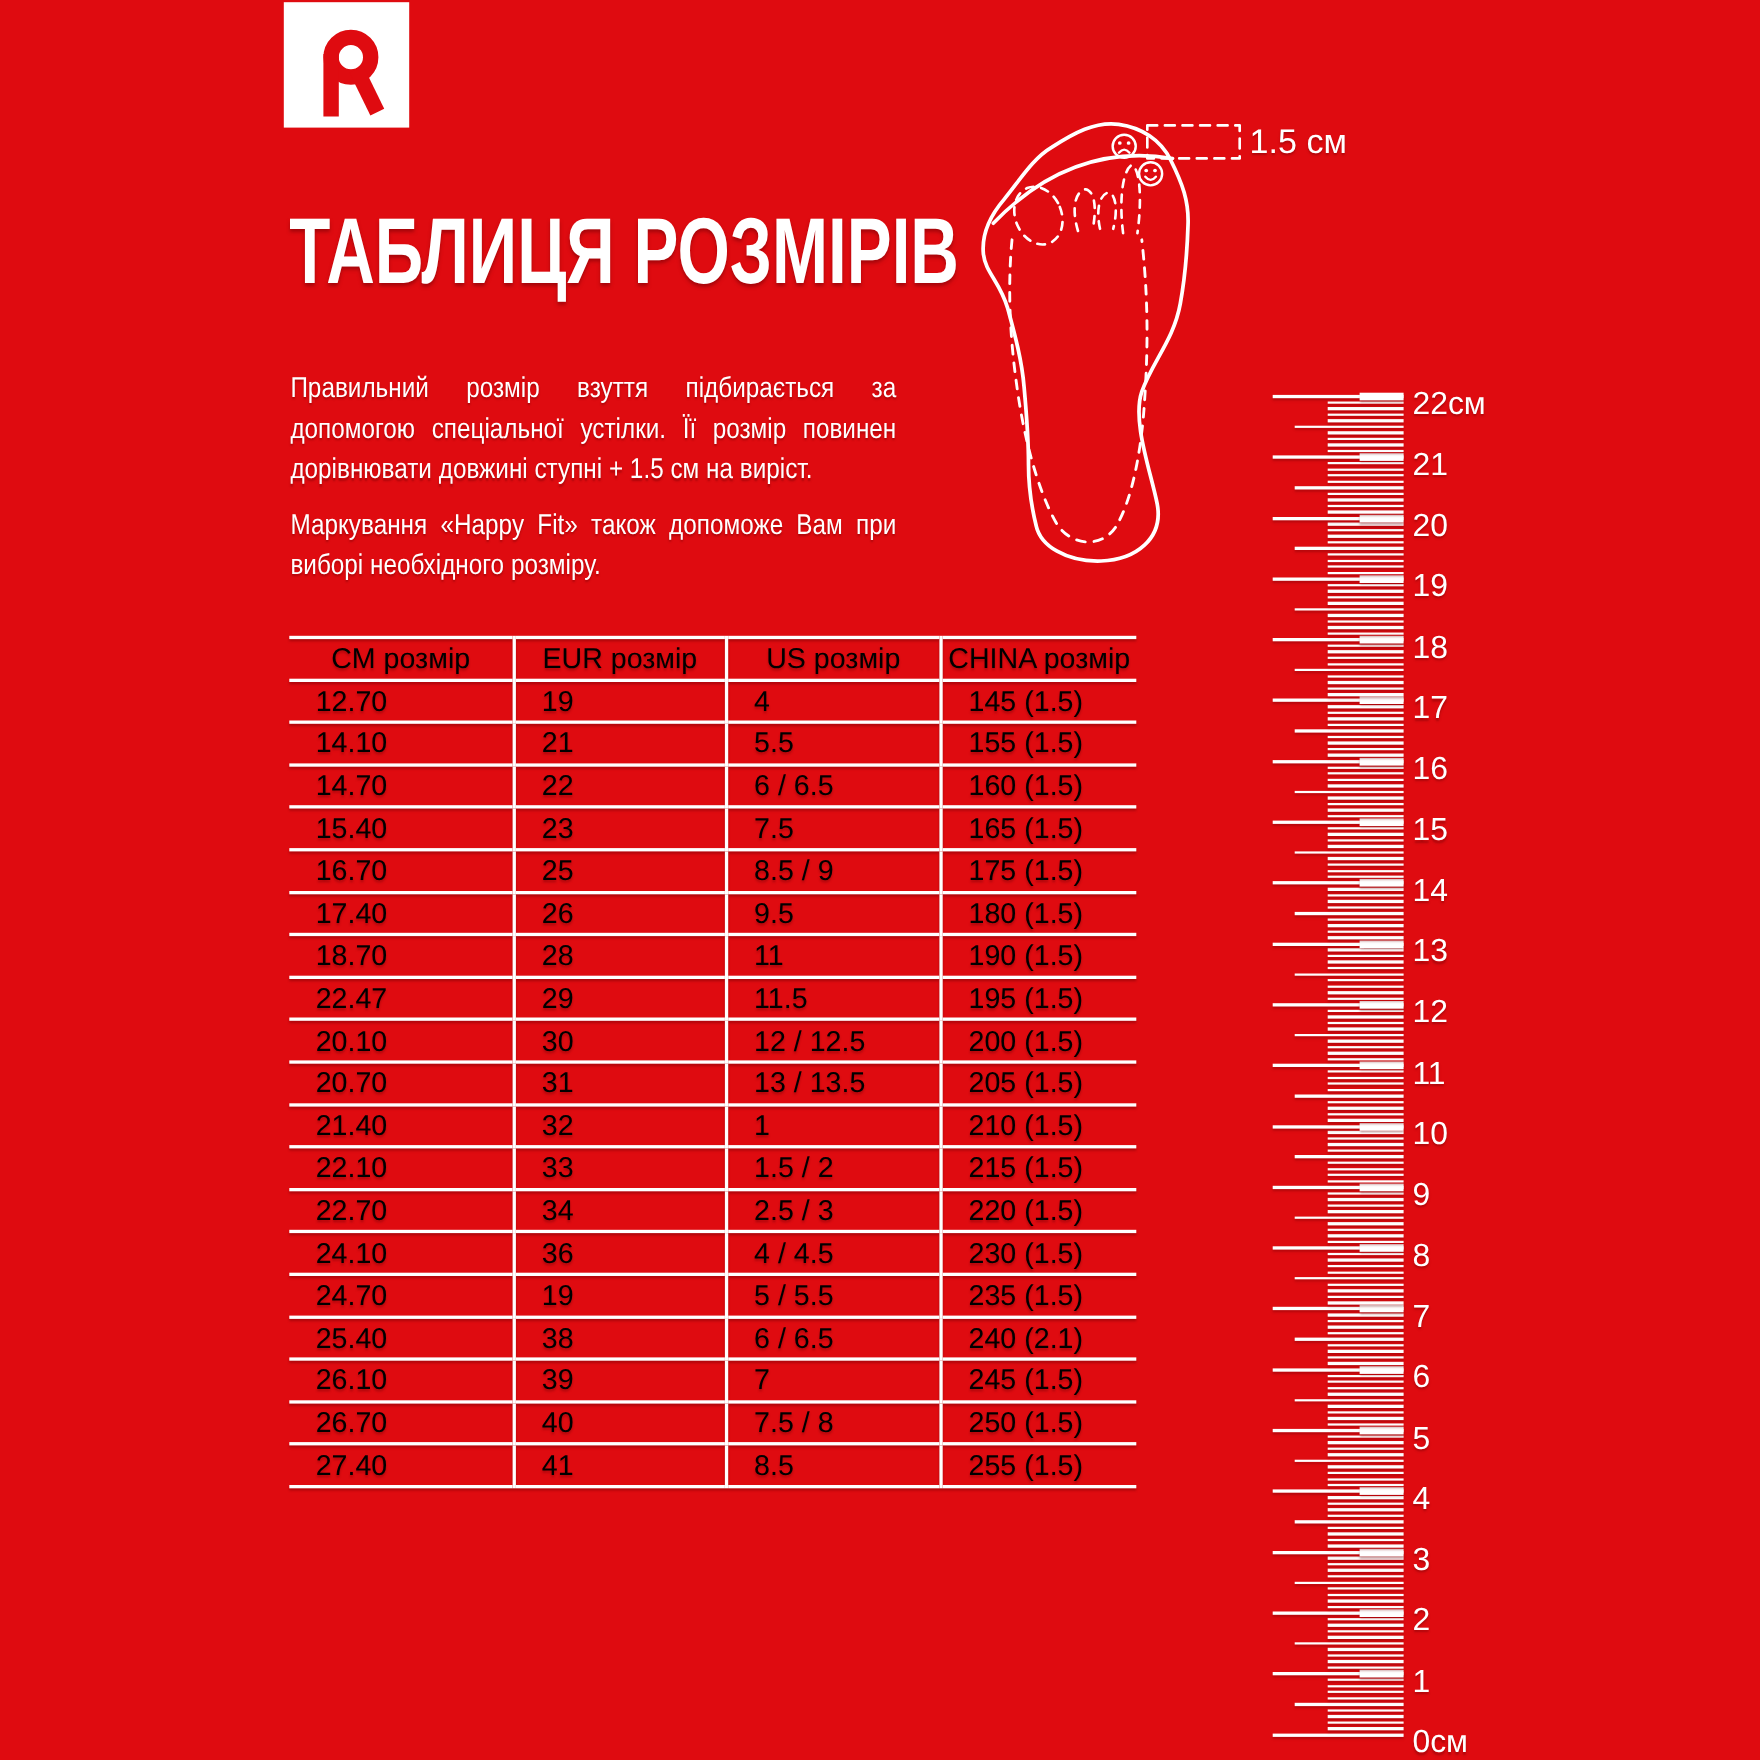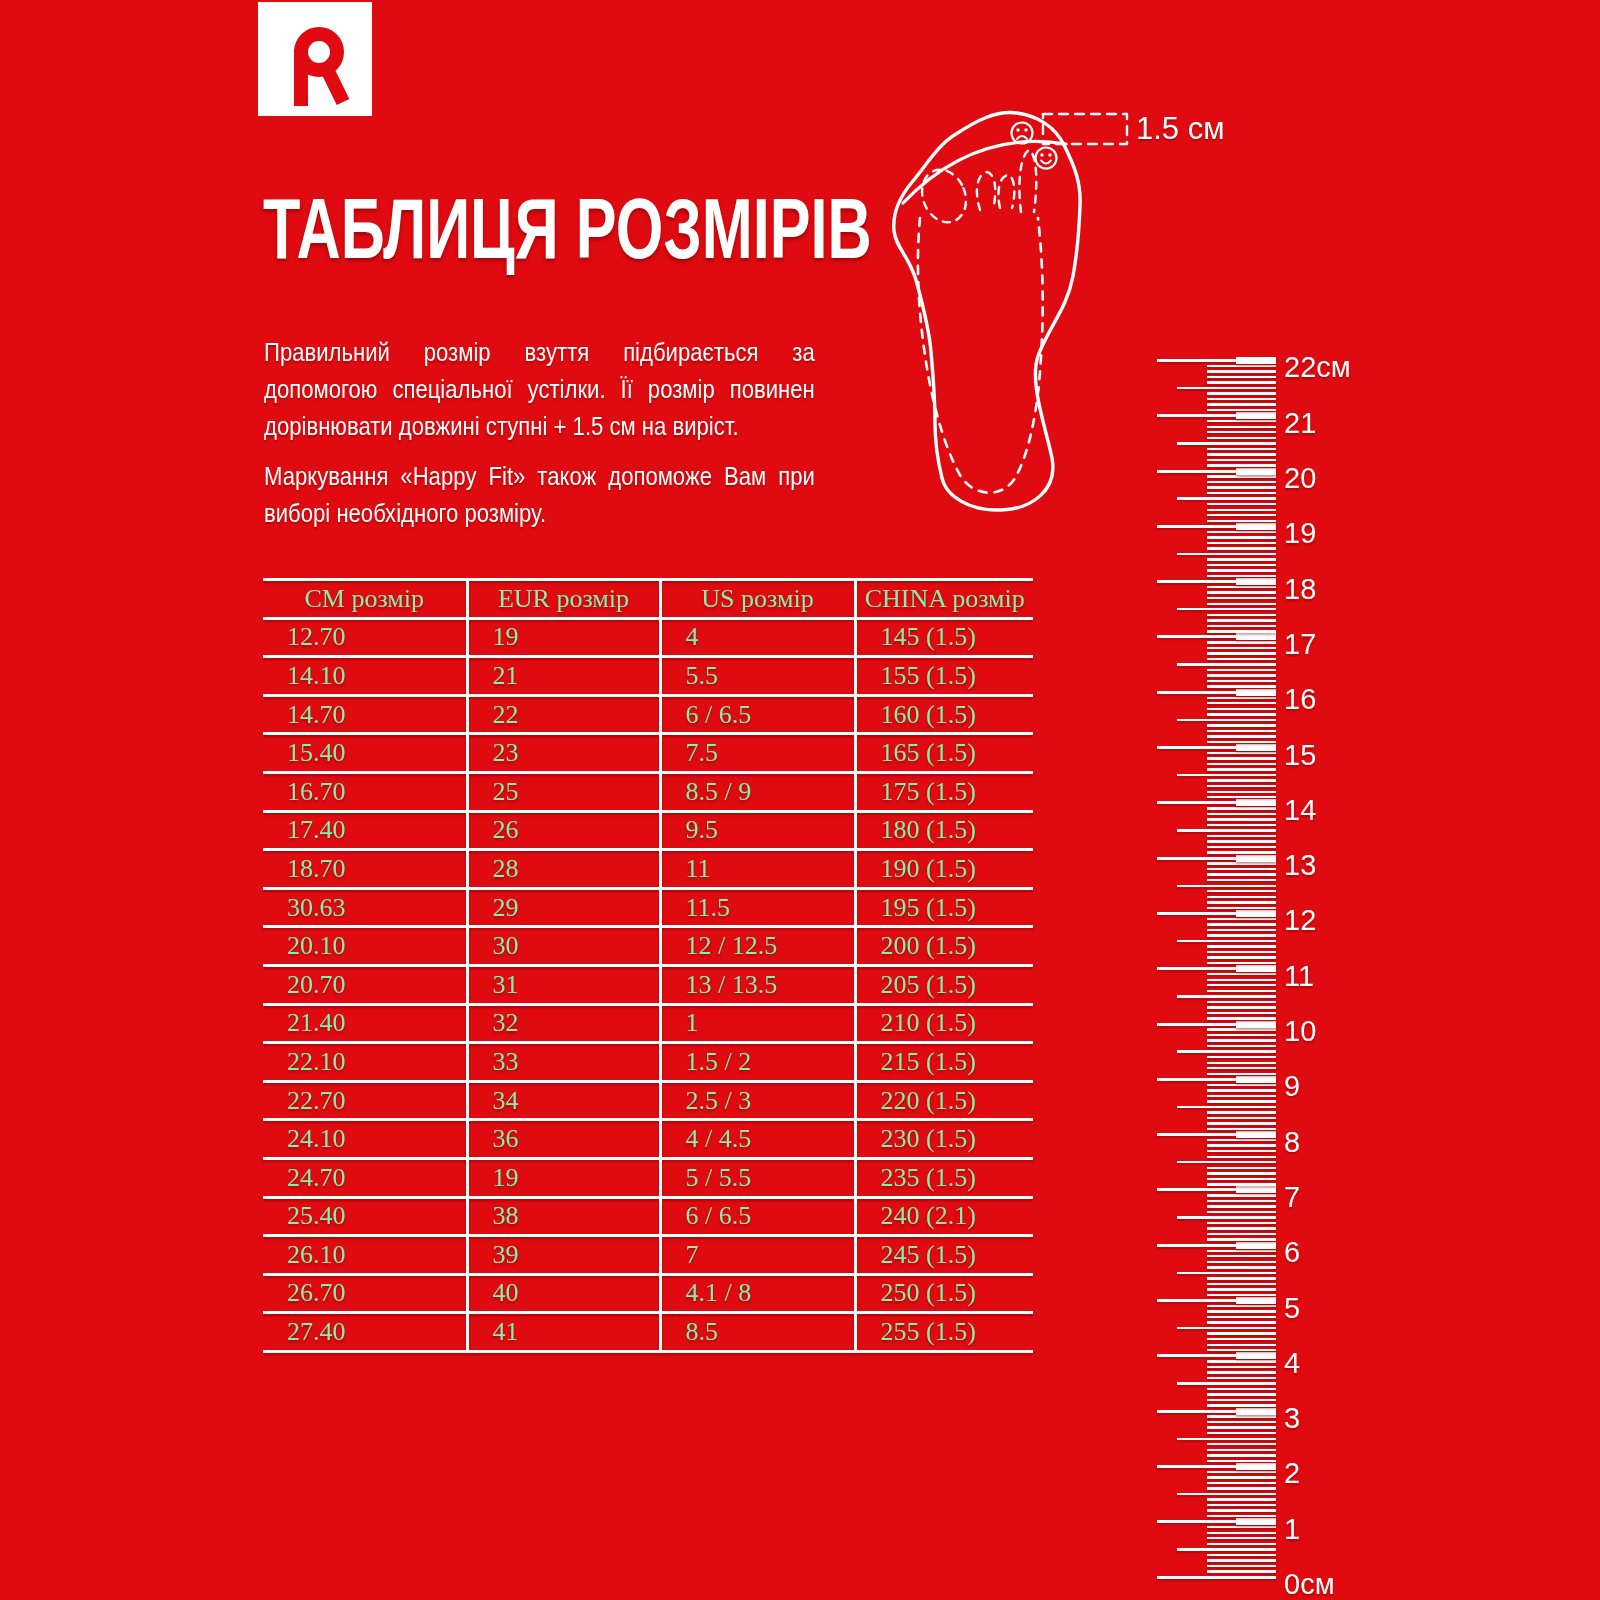--- a/index.html
+++ b/index.html
@@ -30,23 +30,22 @@
     transform:scaleX(0.85);transform-origin:left top;
     text-shadow:0 2px 2px rgba(110,0,5,.45);
   }
   .p1{top:334px;}
   .p2{top:458px;}
 
   
   table.size{
     position:absolute;left:263px;top:578px;width:770px;
     border-collapse:collapse;table-layout:fixed;
-    font-size:26px;color:#86efac;
+    font-size:26px;color:#000000;
     filter:drop-shadow(0 2px 1px rgba(110,0,5,.45));
-    font-family:Liberation Serif, serif;
   }
   table.size tr{height:38.6px;}
   table.size tr{border-top:3px solid #fff;}
   table.size tbody tr:last-child{border-bottom:3px solid #fff;}
   table.size th{
     font-weight:normal;text-align:center;vertical-align:middle;padding:0 4px;
     border-left:3px solid #fff;
   }
   table.size td{
     text-align:left;vertical-align:middle;padding:0 4px 0 24px;
@@ -140,21 +139,21 @@
           <td>9.5</td>
           <td>180 (1.5)</td>
         </tr>
         <tr>
           <td>18.70</td>
           <td>28</td>
           <td>11</td>
           <td>190 (1.5)</td>
         </tr>
         <tr>
-          <td>30.63</td>
+          <td>22.47</td>
           <td>29</td>
           <td>11.5</td>
           <td>195 (1.5)</td>
         </tr>
         <tr>
           <td>20.10</td>
           <td>30</td>
           <td>12 / 12.5</td>
           <td>200 (1.5)</td>
         </tr>
@@ -202,21 +201,21 @@
         </tr>
         <tr>
           <td>26.10</td>
           <td>39</td>
           <td>7</td>
           <td>245 (1.5)</td>
         </tr>
         <tr>
           <td>26.70</td>
           <td>40</td>
-          <td>4.1 / 8</td>
+          <td>7.5 / 8</td>
           <td>250 (1.5)</td>
         </tr>
         <tr>
           <td>27.40</td>
           <td>41</td>
           <td>8.5</td>
           <td>255 (1.5)</td>
         </tr>
       </tbody>
   </table>

